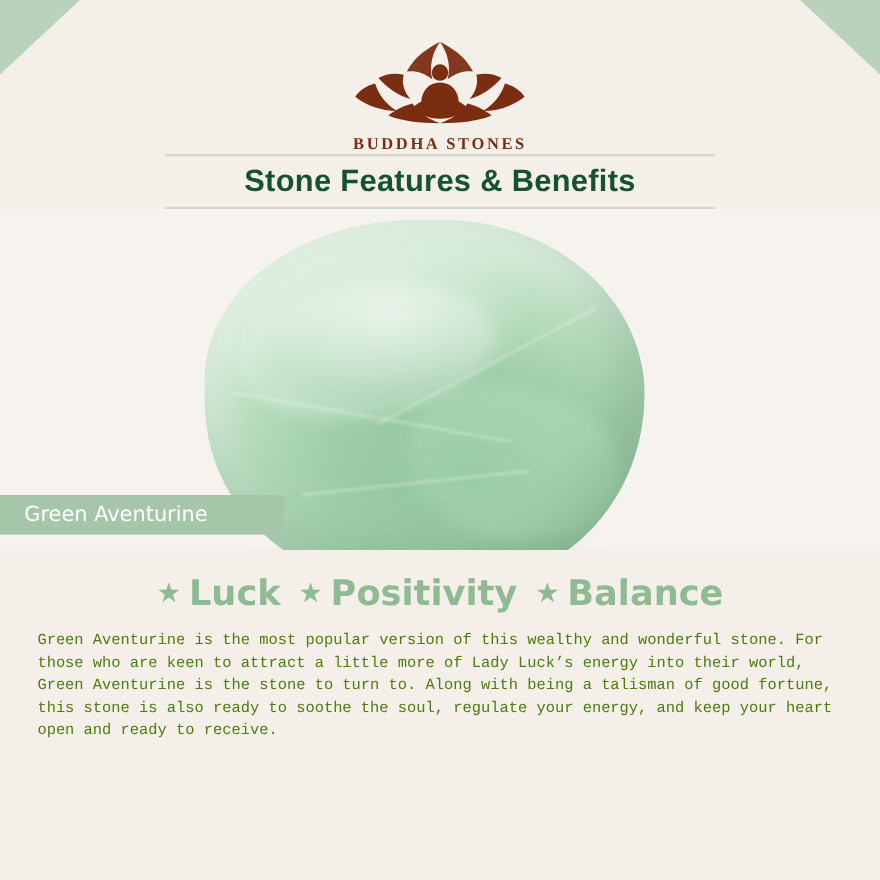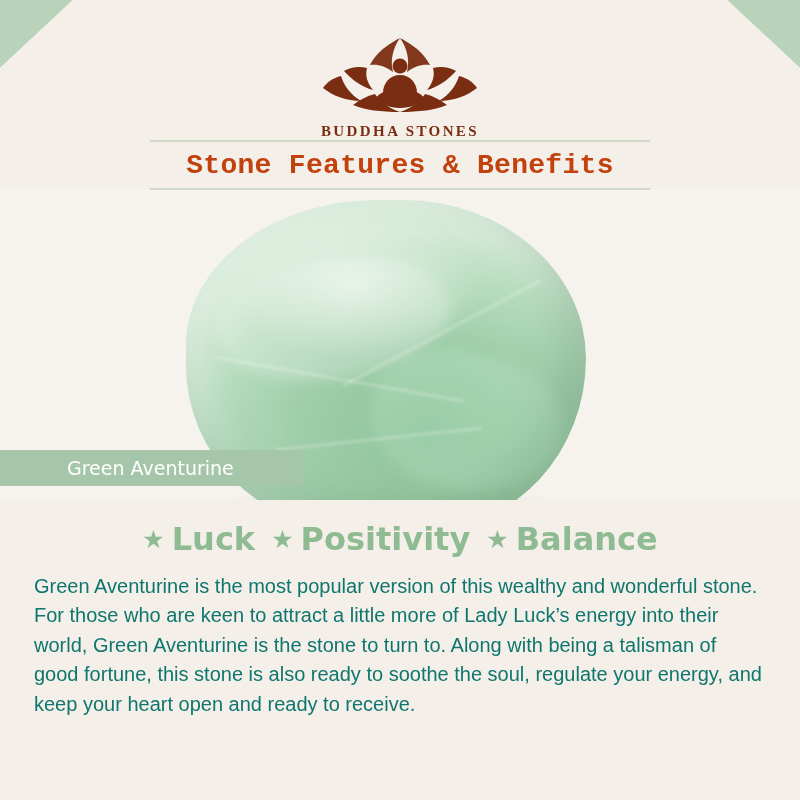--- a/index.html
+++ b/index.html
@@ -114,24 +114,24 @@
     width: 500px;
     height: 46px;
     background: #f4efe9;
     border-top: 2px solid #cfd9c8;
     border-bottom: 2px solid #cfd9c8;
     display: flex;
     align-items: center;
     justify-content: center;
   }
   .title-bar .title-text {
-    font-family: Liberation Mono, monospace;
+    font-family: Liberation Sans, sans-serif;
     font-weight: bold;
     font-size: 28px;
-    color: #c2410c;
+    color: #14532d;
     letter-spacing: 0.3px;
   }
 
   
   .stone-area {
     position: absolute;
     top: 190px;
     left: 0;
     width: 800px;
     height: 310px;
@@ -203,21 +203,20 @@
   
   .name-banner {
     position: absolute;
     left: 0;
     top: 450px;
     width: 258px;
     height: 36px;
     background: #a6c6a9;
     display: flex;
     align-items: center;
-    padding-left: 45px;
   }
   .name-banner .name-text {
     margin-left: 22px;
     color: #ffffff;
     font-size: 19px;
     font-family: "DejaVu Sans", sans-serif;
   }
 
   
   .panel {
@@ -246,24 +245,24 @@
     line-height: 1;
   }
   .kw .kw-label {
     color: #8fbb93;
     font-size: 32px;
     font-family: "DejaVu Sans", sans-serif;
     font-weight: bold;
   }
   .body-copy {
     margin: 14px 34px 0 34px;
-    font-size: 20px;
+    font-size: 14px;
     line-height: 1.47;
-    color: #0f766e;
-    font-family: Liberation Sans, sans-serif;
+    color: #4d7c0f;
+    font-family: Liberation Mono, monospace;
     text-align: left;
   }
 
   .bottom-strip {
     position: absolute;
     left: 0;
     bottom: 0;
     width: 800px;
     height: 60px;
     background: #f4efe9;

